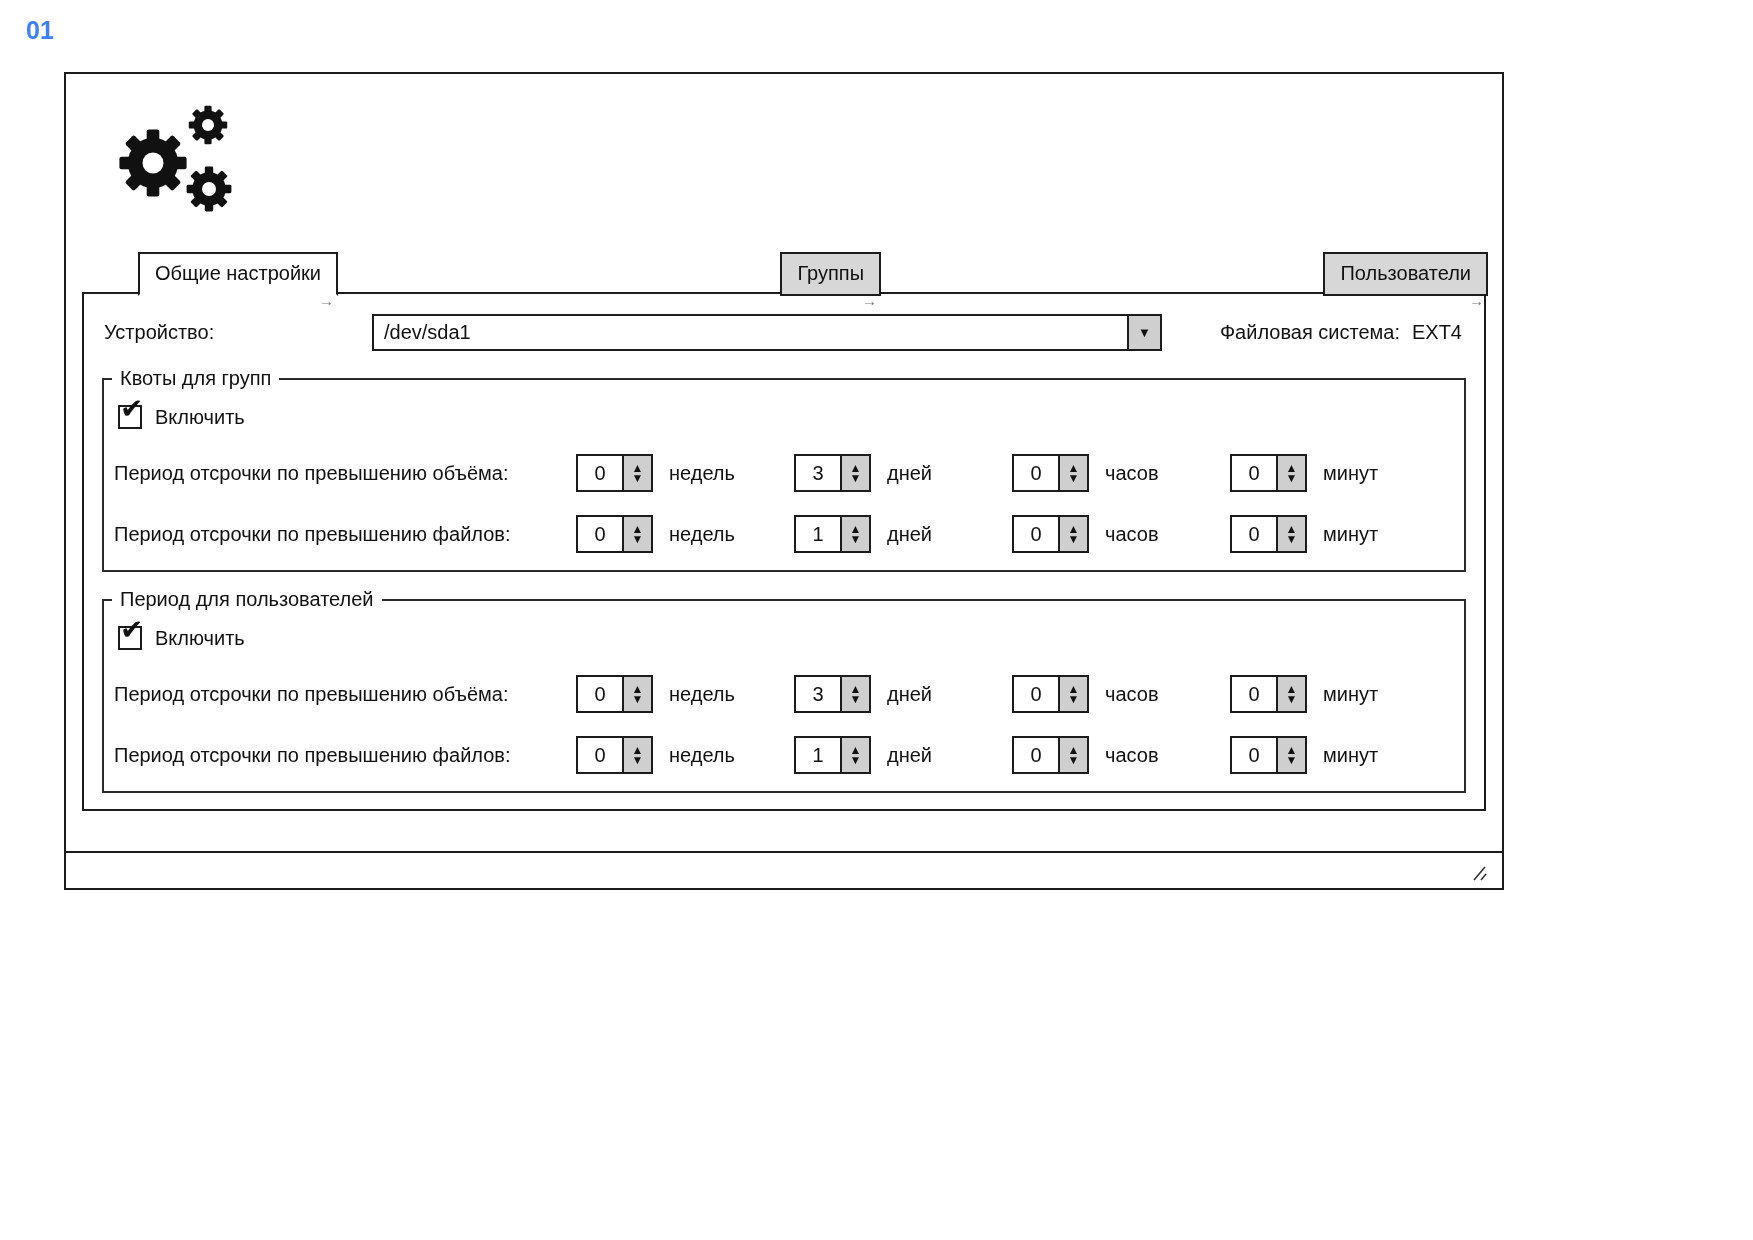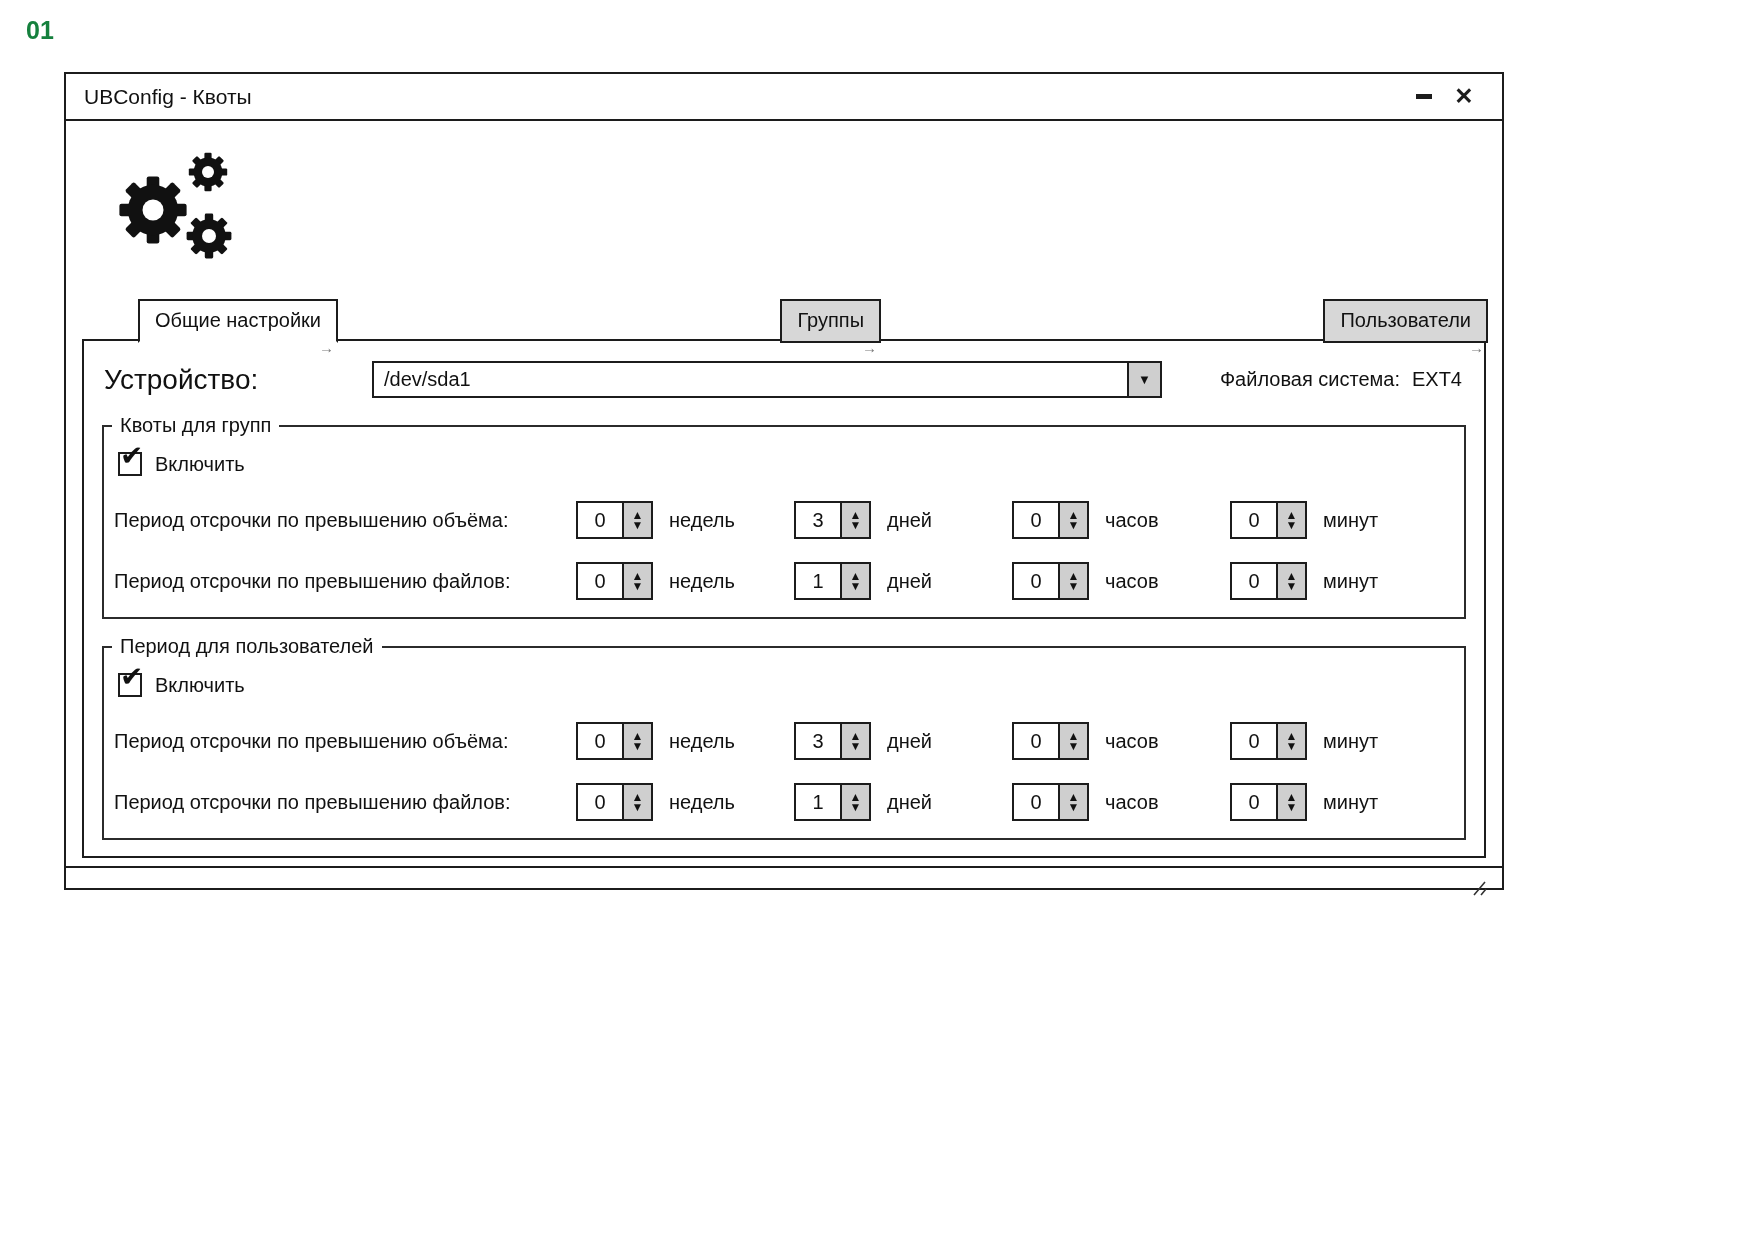--- a/index.html
+++ b/index.html
@@ -7,21 +7,21 @@
   body {
     background: #ffffff;
     font-family: "Liberation Sans", "DejaVu Sans", sans-serif;
     color: #111111;
     position: relative;
     overflow: hidden;
   }
 
   .page-label {
     position: absolute; left: 26px; top: 16px;
-    font-size: 25px; font-weight: bold; color: #15803d;
+    font-size: 25px; font-weight: bold; color: #3b82f6;
   }
 
   .window {
     position: absolute; left: 64px; top: 72px;
     width: 1440px; height: 818px;
     border: 2px solid #1c1c1c; background: #ffffff;
     display: flex; flex-direction: column;
   }
 
   .titlebar {
@@ -70,21 +70,21 @@
     border: 2px solid #1c1c1c;
     margin-top: -2px;
     padding: 20px 14px 16px;
     background: #ffffff;
     position: relative; z-index: 1;
     min-height: 508px;
     flex: 0 0 auto;
   }
 
   .device-row { display: flex; align-items: center; padding: 0 6px; }
-  .device-label { flex: 0 0 268px; font-size: 28px; }
+  .device-label { flex: 0 0 268px; font-size: 20px; }
   .combo {
     display: flex; width: 790px; height: 37px;
     border: 2px solid #1c1c1c; background: #ffffff;
   }
   .combo-value { flex: 1; display: flex; align-items: center; padding: 0 10px; font-size: 20px; }
   .combo-btn {
     flex: 0 0 33px; border-left: 2px solid #1c1c1c; background: #cfcfcf;
     display: flex; align-items: center; justify-content: center;
     font-size: 13px; color: #111; cursor: default;
   }
@@ -130,29 +130,20 @@
   }
   .grip { position: absolute; right: 12px; bottom: 7px; }
 </style>
 </head>
 <body>
 
 <div class="page-label">01</div>
 
 <div class="window">
 
-  <div class="titlebar">
-    <span class="title">UBConfig - Квоты</span>
-    <button class="win-btn">
-      <span class="minimize-bar"></span>
-    </button>
-    <button class="win-btn">
-      <span class="close-x">✕</span>
-    </button>
-  </div>
 
   <div class="window-body">
 
     <div class="hero">
       <svg class="gears" viewBox="0 0 130 120" aria-hidden="true">
         <defs>
           <g id="gear">
             <g fill="#111111">
               <rect x="-6" y="-32" width="12" height="64" rx="2"></rect>
               <rect x="-6" y="-32" width="12" height="64" rx="2" transform="rotate(45)"></rect>

